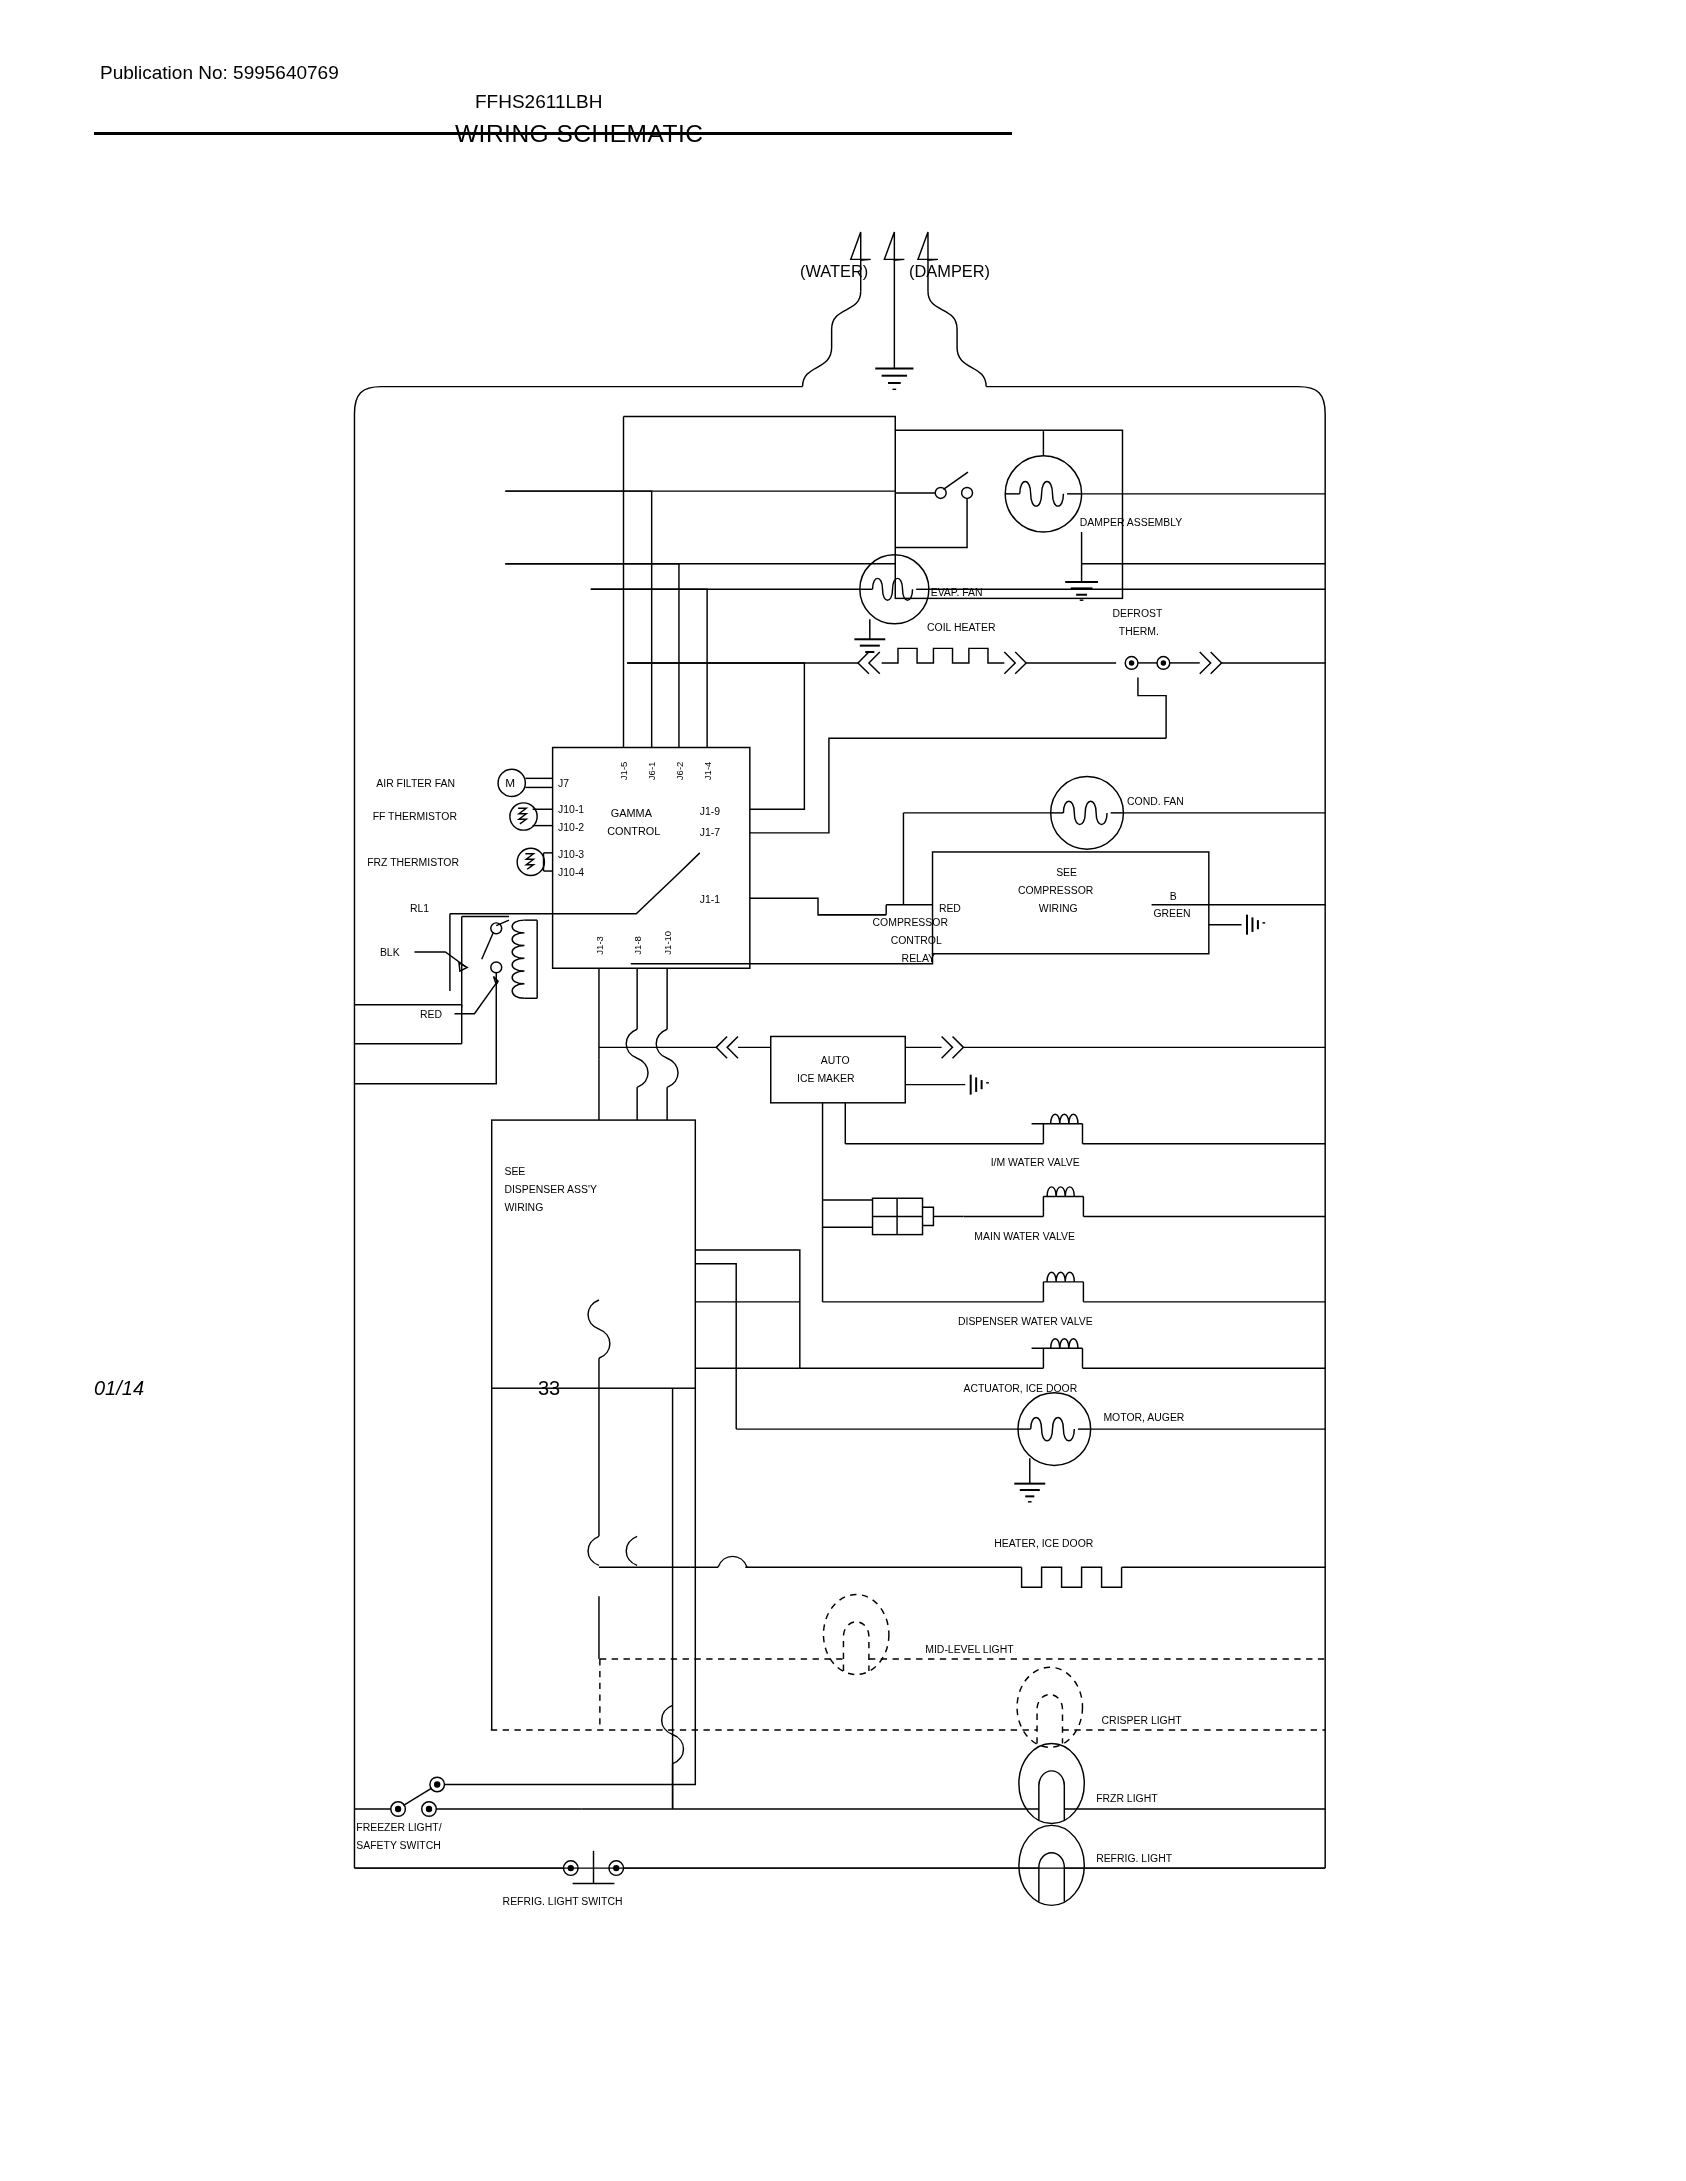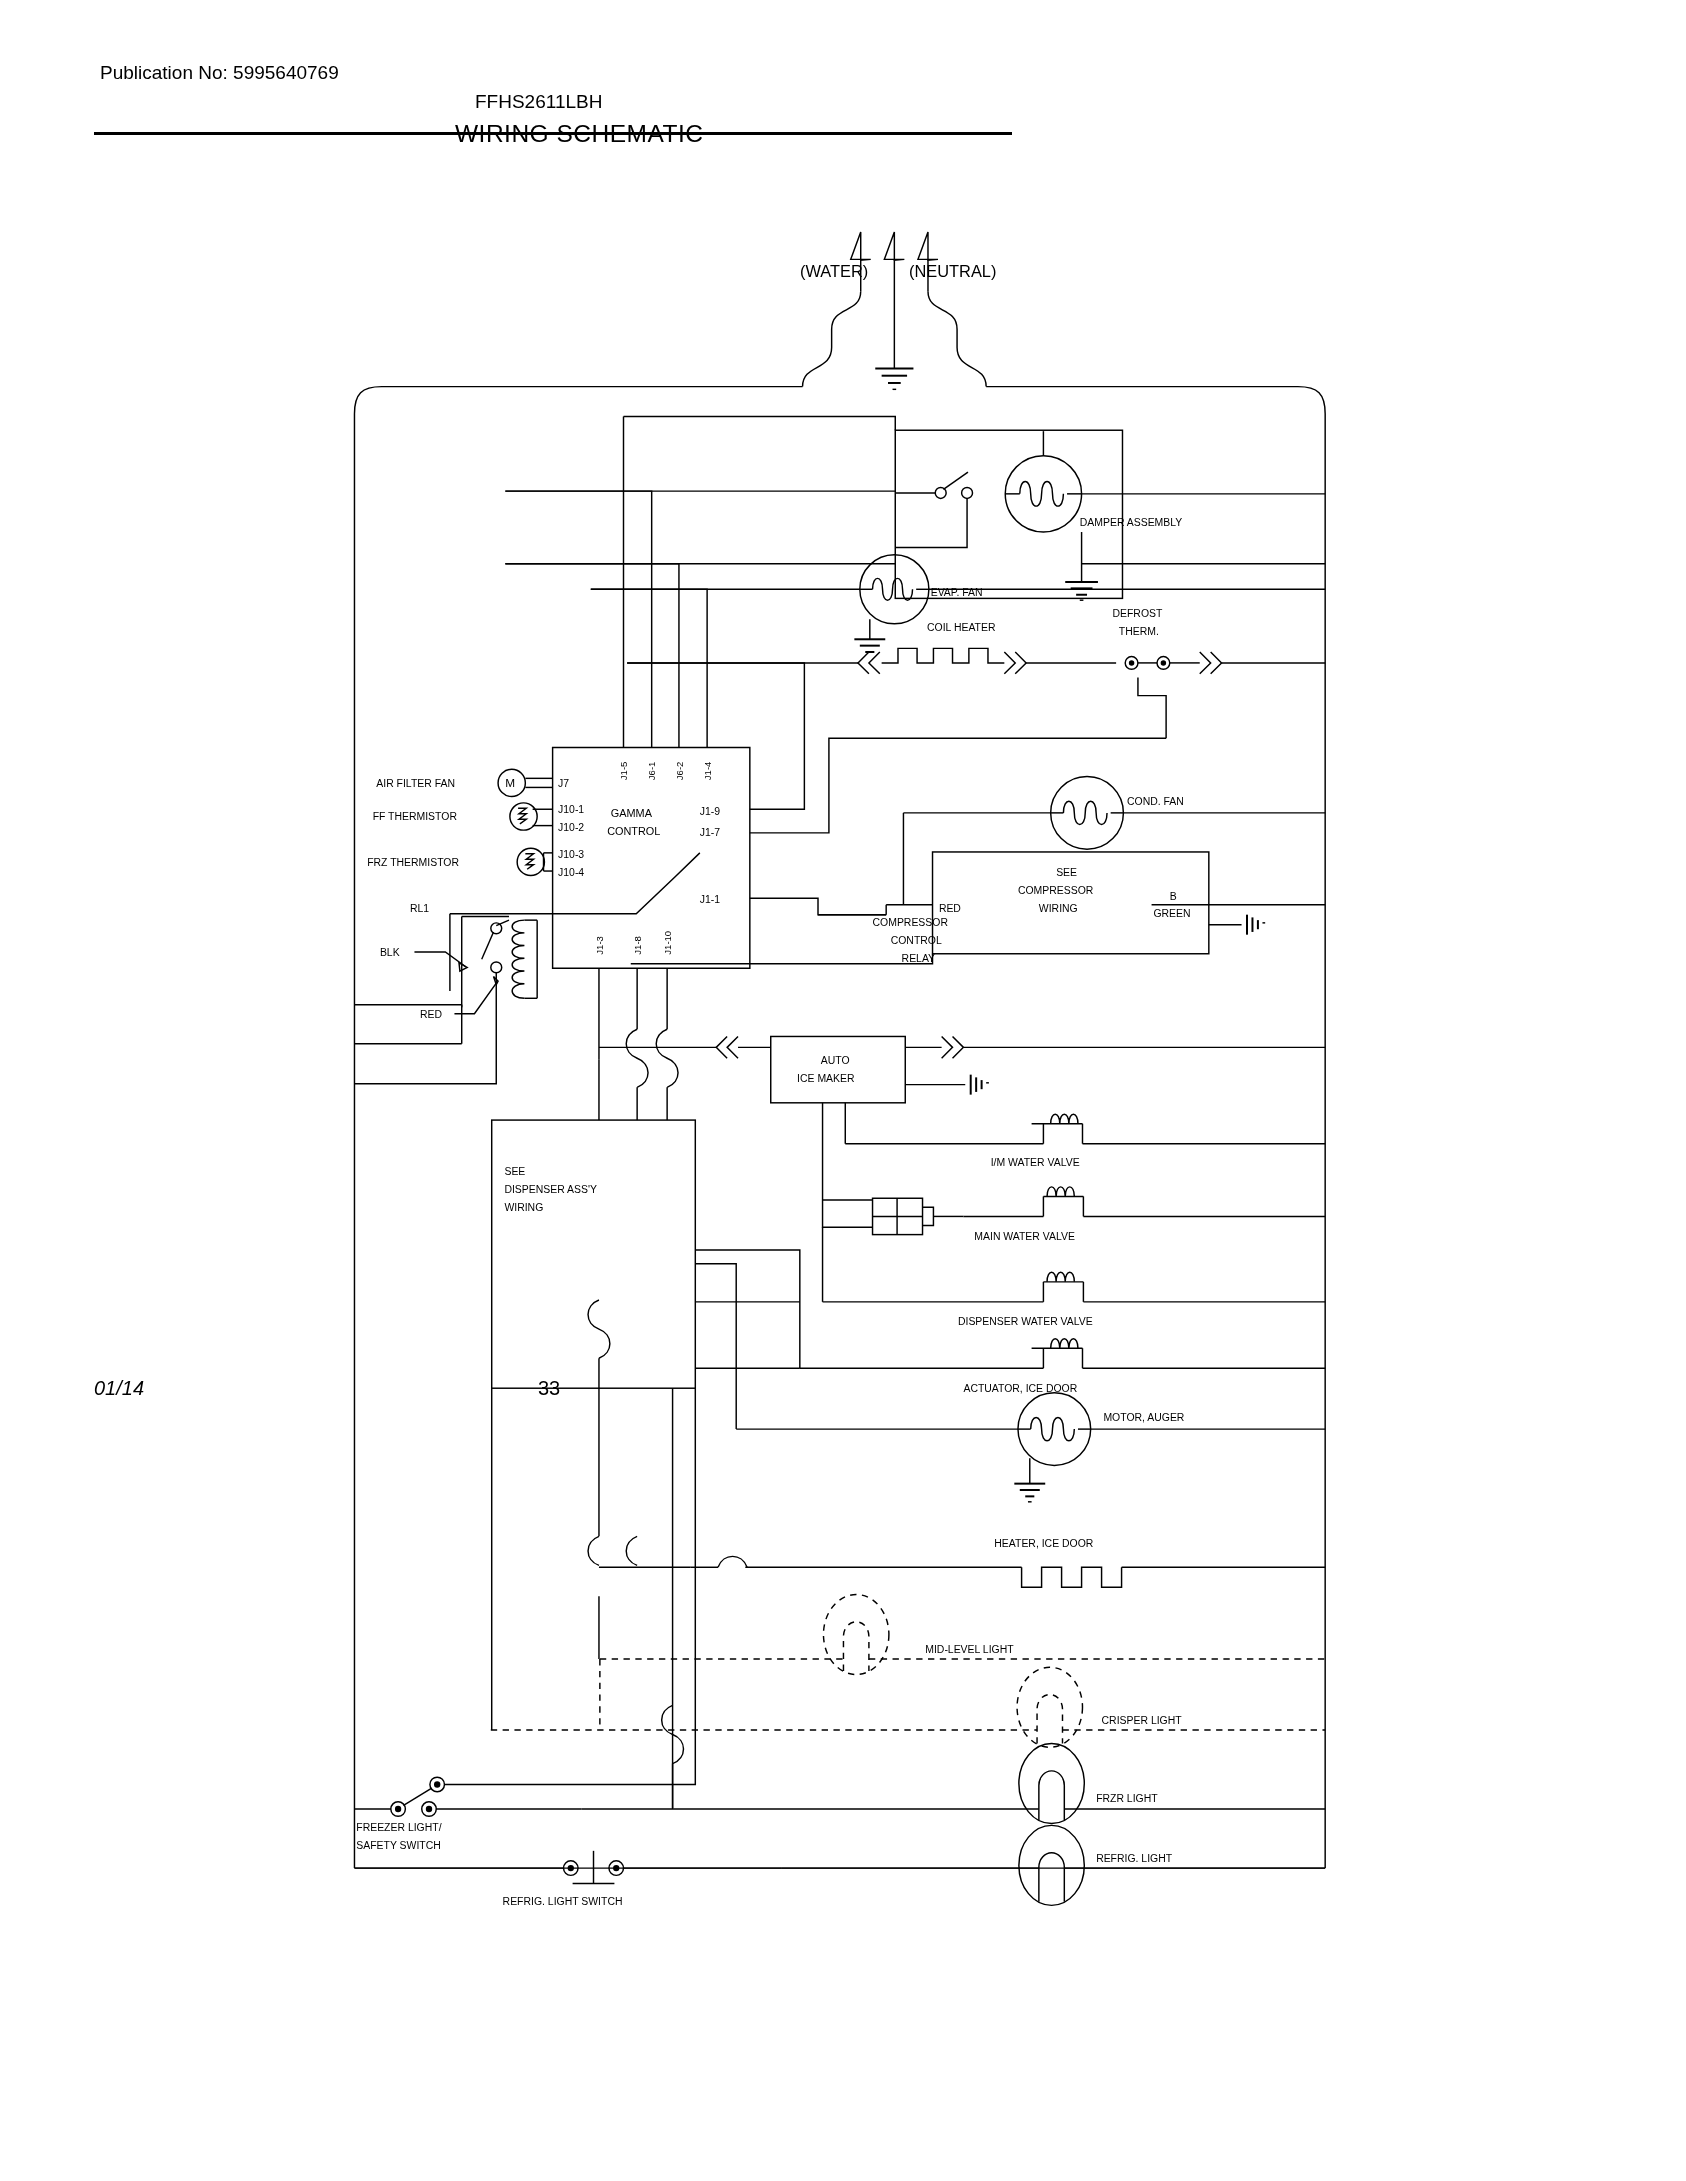--- a/index.html
+++ b/index.html
@@ -460,19 +460,19 @@
       <path class="ln" d="M653 2036 L653 2072"></path>
       <path class="ln" d="M630 2072 L676 2072"></path>
       <path class="ln" d="M390 2055 L620 2055"></path>
       <path class="ln" d="M686 2055 L860 2055"></path>
       <text class="lbl" x="553" y="2096">REFRIG. LIGHT SWITCH</text>
     </g>
 
   </svg>
 
   <div class="hdr" style="left:800px;top:262px;font-size:16.4px;">(WATER)</div>
-  <div class="hdr" style="left:909px;top:262px;font-size:16.4px;">(NEUTRAL)</div>
+  <div class="hdr" style="left:909px;top:262px;font-size:16.4px;">(DAMPER)</div>
 
   <div class="hdr" id="footLeft">01/14</div>
   <div class="hdr" id="footPage">33</div>
 
 </div>
 
 
 </body></html>

